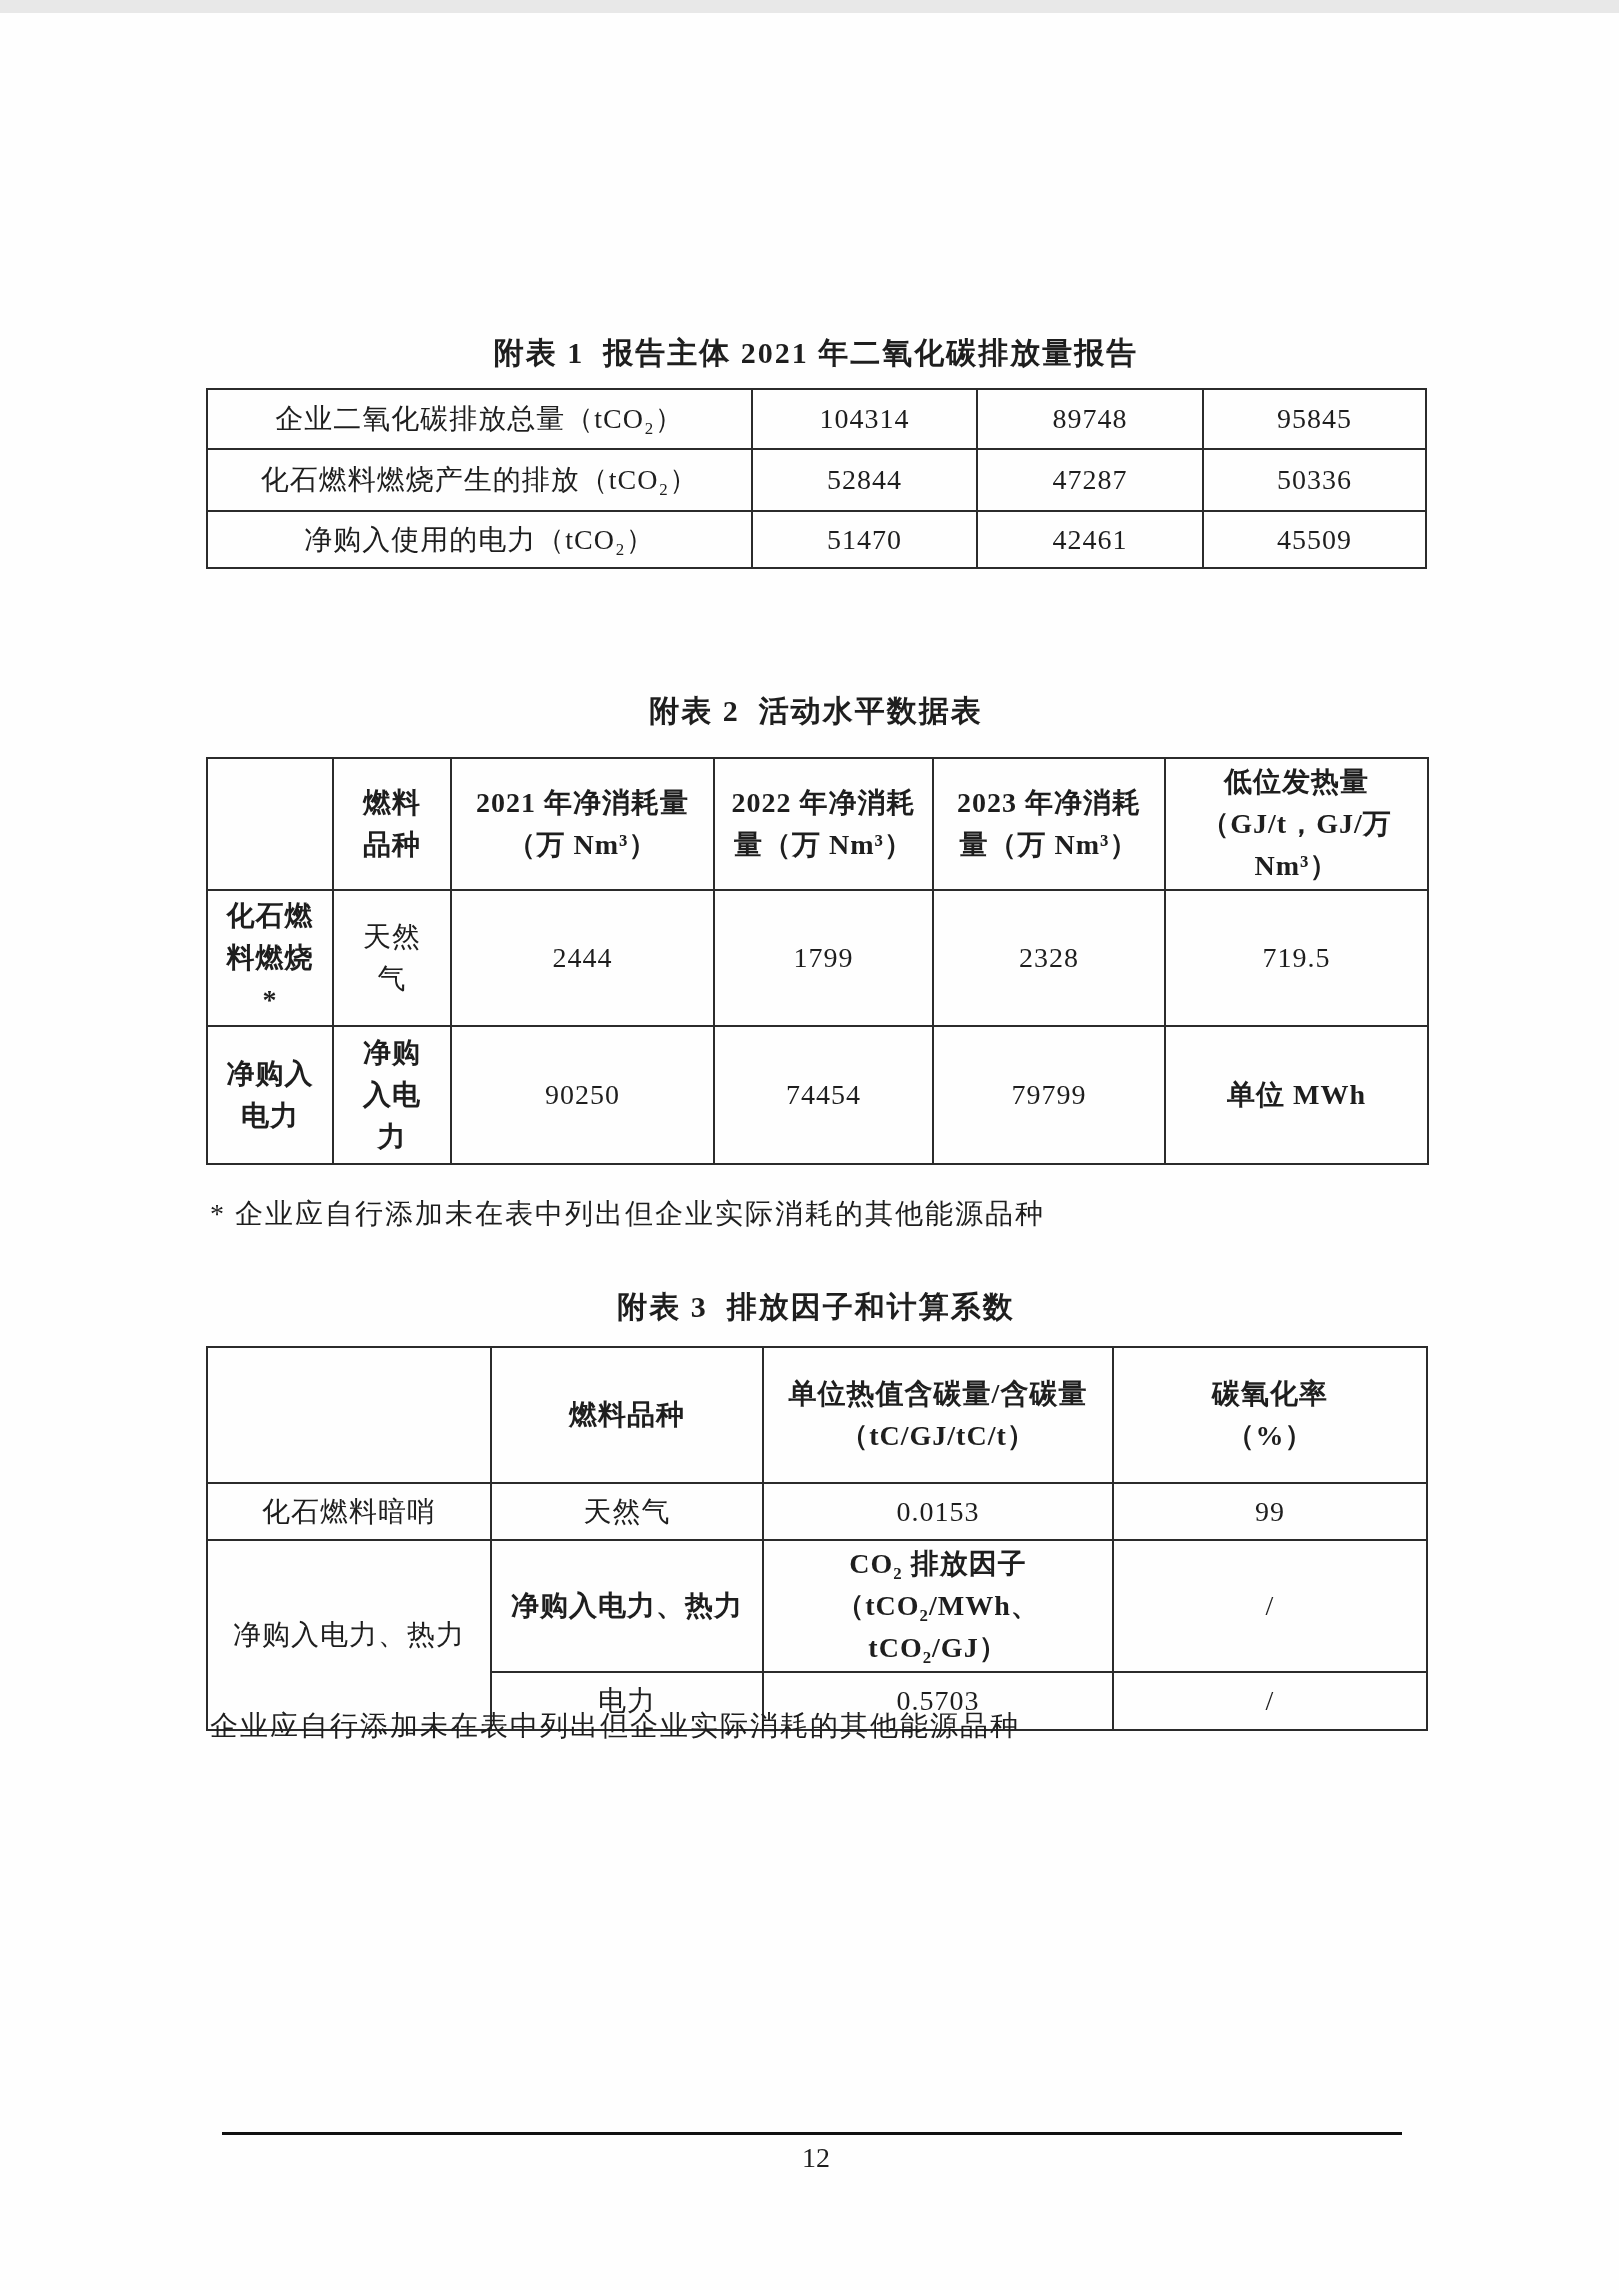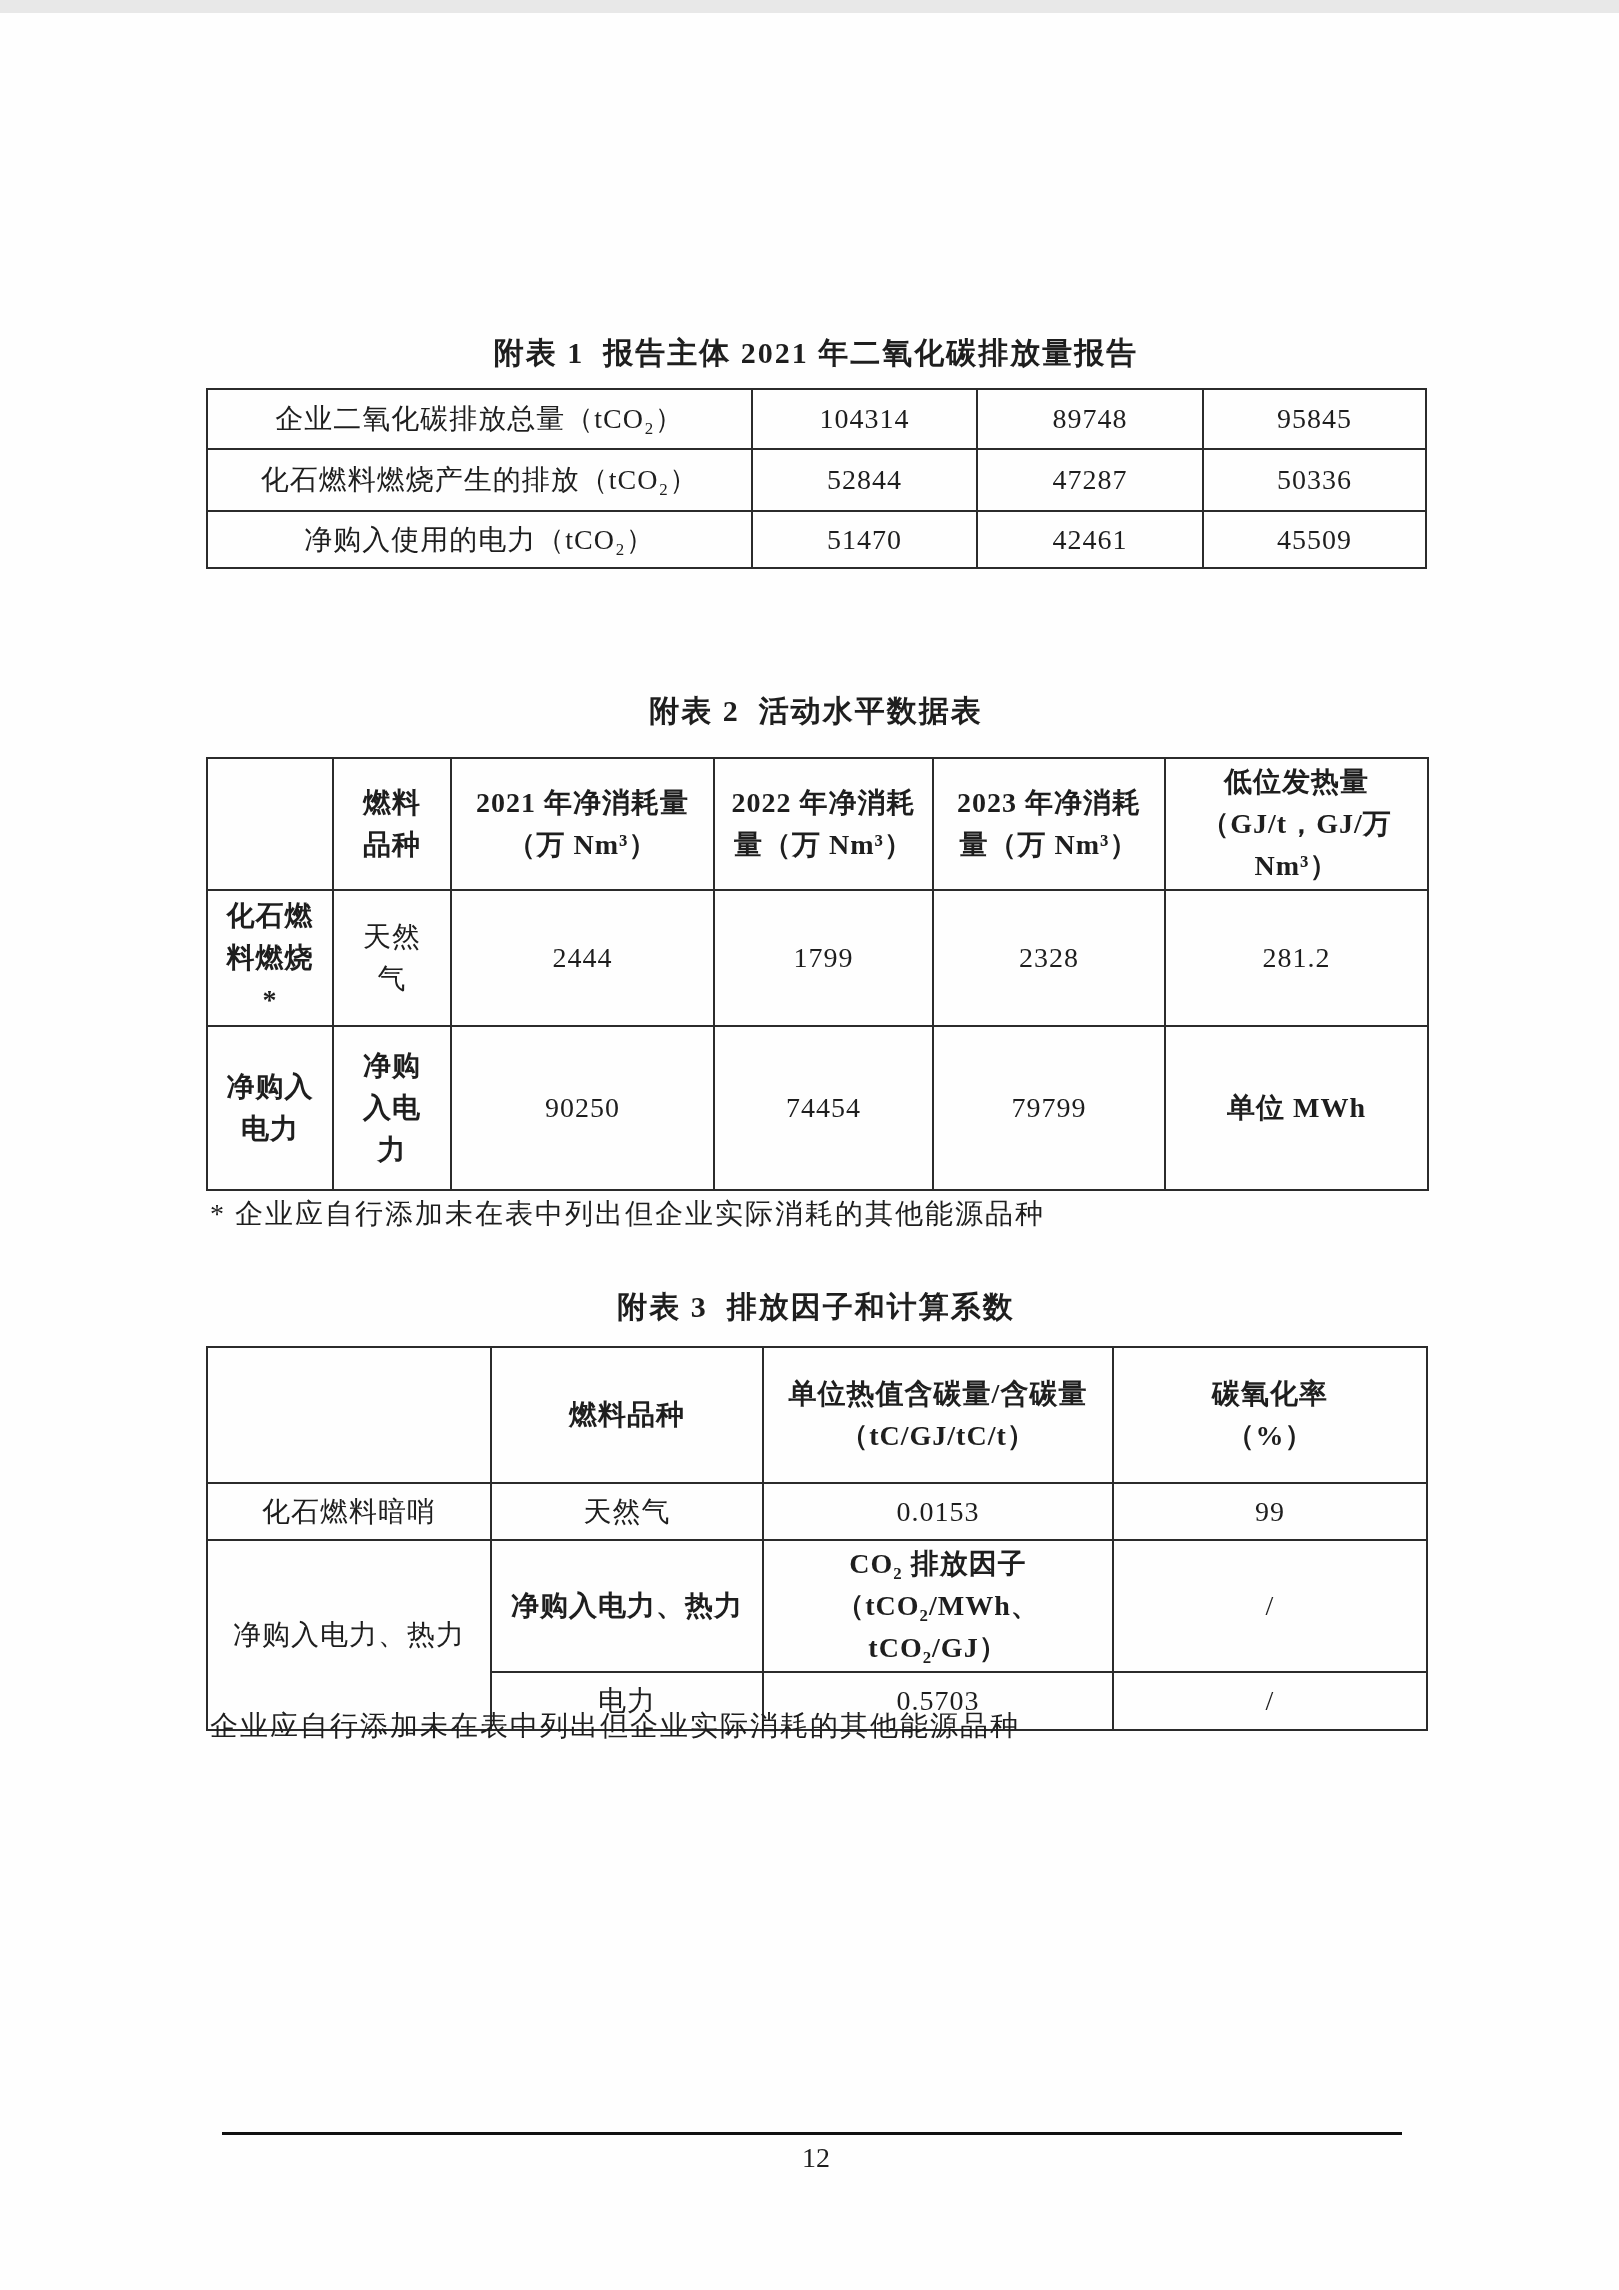--- a/index.html
+++ b/index.html
@@ -123,23 +123,23 @@
     </tr>
     <tr style="height:136px">
       <td class="b">化石燃
 料燃烧
 *</td>
       <td>天然
 气</td>
       <td>2444</td>
       <td>1799</td>
       <td>2328</td>
-      <td>281.2</td>
+      <td>719.5</td>
     </tr>
-    <tr style="height:164px">
+    <tr style="height:138px">
       <td class="b">净购入
 电力</td>
       <td class="b">净购
 入电
 力</td>
       <td>90250</td>
       <td>74454</td>
       <td>79799</td>
       <td class="b">单位 MWh</td>
     </tr>

